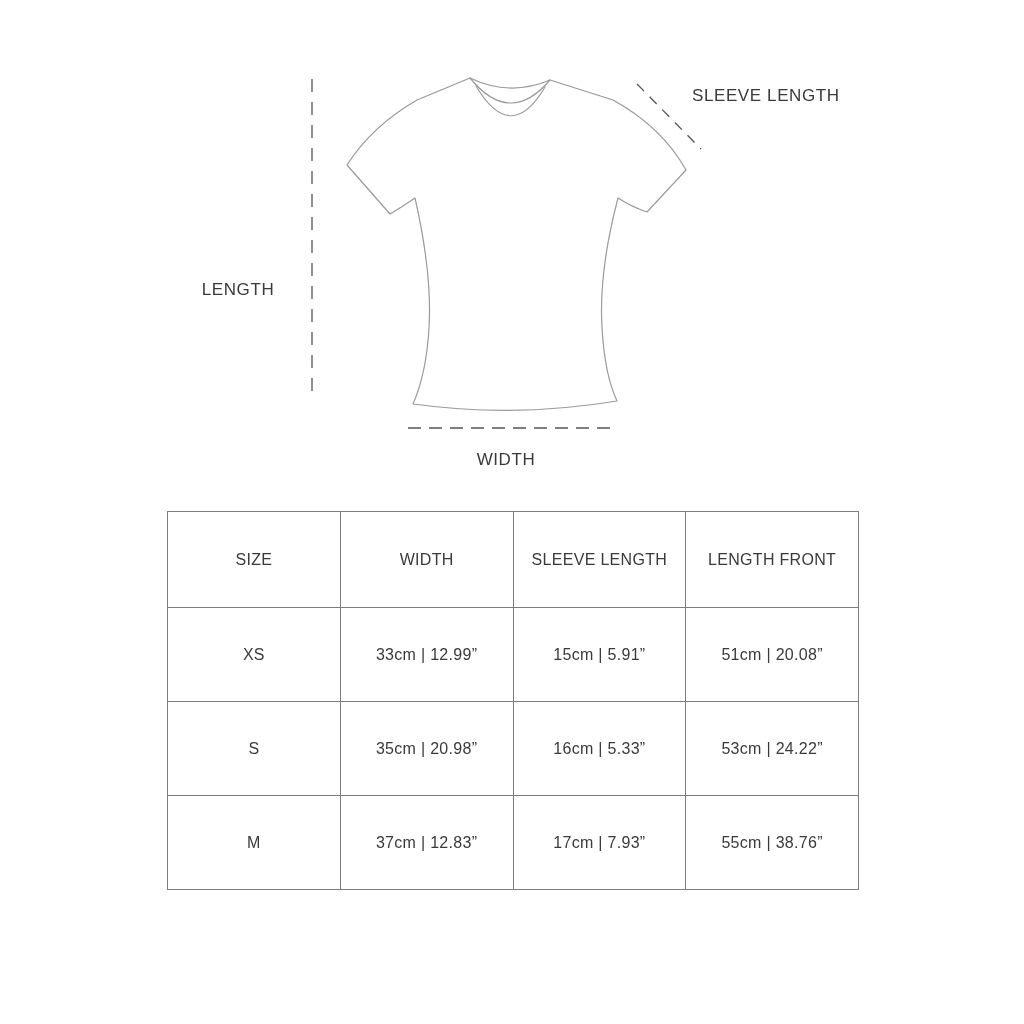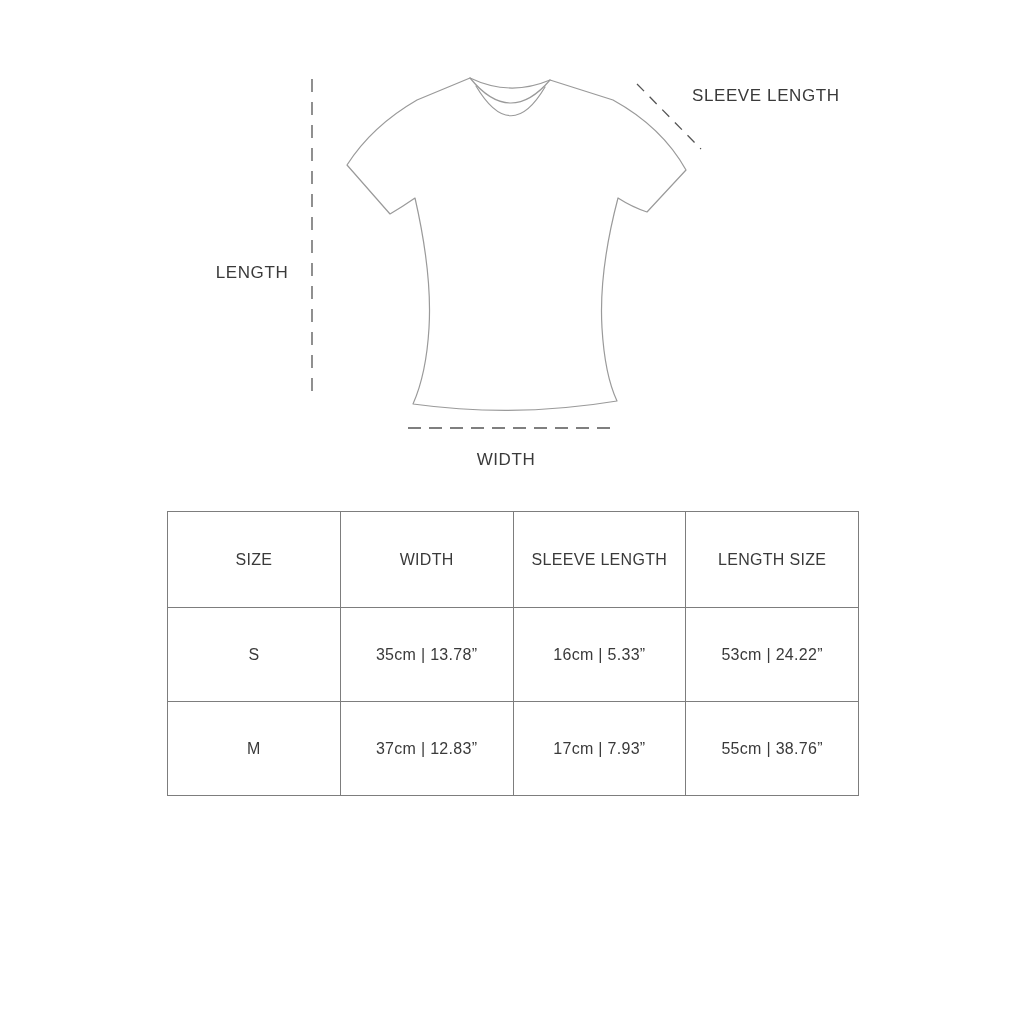--- a/index.html
+++ b/index.html
@@ -29,21 +29,21 @@
     height: 500px;
   }
   .diagram svg { position: absolute; left: 0; top: 0; }
   .measure-label {
     position: absolute;
     font-size: 17px;
     letter-spacing: 0.6px;
     color: var(--text);
     white-space: nowrap;
   }
-  .label-length  { left: 238px; top: 273px; transform: translate(-50%, -50%); margin-left: 14px; }
+  .label-length  { left: 238px; top: 290px; transform: translate(-50%, -50%); }
   .label-sleeve  { left: 692px; top: 96px;  transform: translateY(-50%); }
   .label-width   { left: 506px; top: 460px; transform: translate(-50%, -50%); }
 
   table.size-table {
     position: absolute;
     left: 167px;
     top: 511px;
     width: 692px;
     border-collapse: collapse;
     table-layout: fixed;
@@ -99,27 +99,33 @@
     <div class="measure-label label-sleeve">SLEEVE LENGTH</div>
     <div class="measure-label label-width">WIDTH</div>
   </div>
 
   <table class="size-table">
     <thead>
       <tr>
         <th>SIZE</th>
         <th>WIDTH</th>
         <th>SLEEVE LENGTH</th>
-        <th>LENGTH SIZE</th>
+        <th>LENGTH FRONT</th>
       </tr>
     </thead>
     <tbody>
       <tr>
+        <td>XS</td>
+        <td>33cm | 12.99”</td>
+        <td>15cm | 5.91”</td>
+        <td>51cm | 20.08”</td>
+      </tr>
+      <tr>
         <td>S</td>
-        <td>35cm | 13.78”</td>
+        <td>35cm | 20.98”</td>
         <td>16cm | 5.33”</td>
         <td>53cm | 24.22”</td>
       </tr>
       <tr>
         <td>M</td>
         <td>37cm | 12.83”</td>
         <td>17cm | 7.93”</td>
         <td>55cm | 38.76”</td>
       </tr>
     </tbody>

